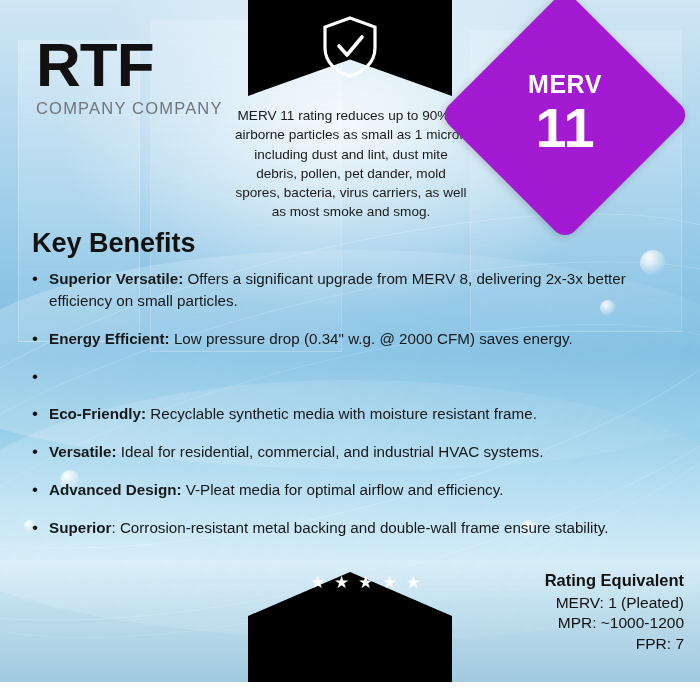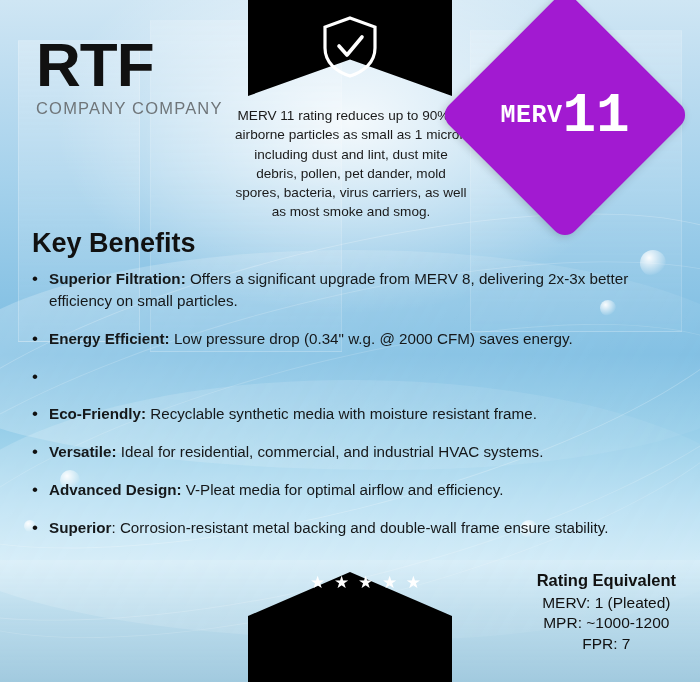--- a/index.html
+++ b/index.html
@@ -123,24 +123,24 @@
     transform: rotate(45deg);
     box-shadow: 0 2px 8px rgba(0,0,0,0.18);
   }
   .diamond-inner {
     position: absolute;
     top: 26px;
     left: 476px;
     width: 178px;
     height: 178px;
     display: flex;
+    flex-direction: column;
     align-items: center;
     justify-content: center;
     color: #fff;
-    font-family: Liberation Mono, monospace;
   }
   .diamond-label {
     font-size: 25px;
     font-weight: bold;
     letter-spacing: 0.5px;
     line-height: 1;
   }
   .diamond-value {
     font-size: 56px;
     font-weight: bold;
@@ -190,23 +190,23 @@
     top: 572px;
     font-size: 17px;
     letter-spacing: 2px;
     color: #fff;
     -webkit-text-stroke: 0px;
   }
 
   
   .rating {
     position: absolute;
-    right: 24px;
+    right: 16px;
     bottom: 28px;
-    text-align: center;
+    text-align: right;
     color: #111;
   }
   .rating-title {
     font-size: 16.5px;
     font-weight: bold;
     margin-bottom: 3px;
   }
   .rating-line {
     font-size: 15.5px;
     line-height: 1.32;
@@ -255,21 +255,21 @@
   <div class="diamond-inner">
     <div class="diamond-label">MERV</div>
     <div class="diamond-value">11</div>
   </div>
 
   <div class="kb-title">Key Benefits</div>
 
   <div class="benefits">
     <div class="benefit">
       <span class="dot">•</span>
-      <span><b>Superior Filtration:</b><span> Offers a significant upgrade from MERV 8, delivering 2x-3x better efficiency on small particles.</span></span>
+      <span><b>Superior Versatile:</b><span> Offers a significant upgrade from MERV 8, delivering 2x-3x better efficiency on small particles.</span></span>
     </div>
     <div class="benefit">
       <span class="dot">•</span>
       <span><b>Energy Efficient:</b><span> Low pressure drop (0.34" w.g. @ 2000 CFM) saves energy.</span></span>
     </div>
     <div class="benefit">
       <span class="dot">•</span>
     </div>
     <div class="benefit">
       <span class="dot">•</span>

